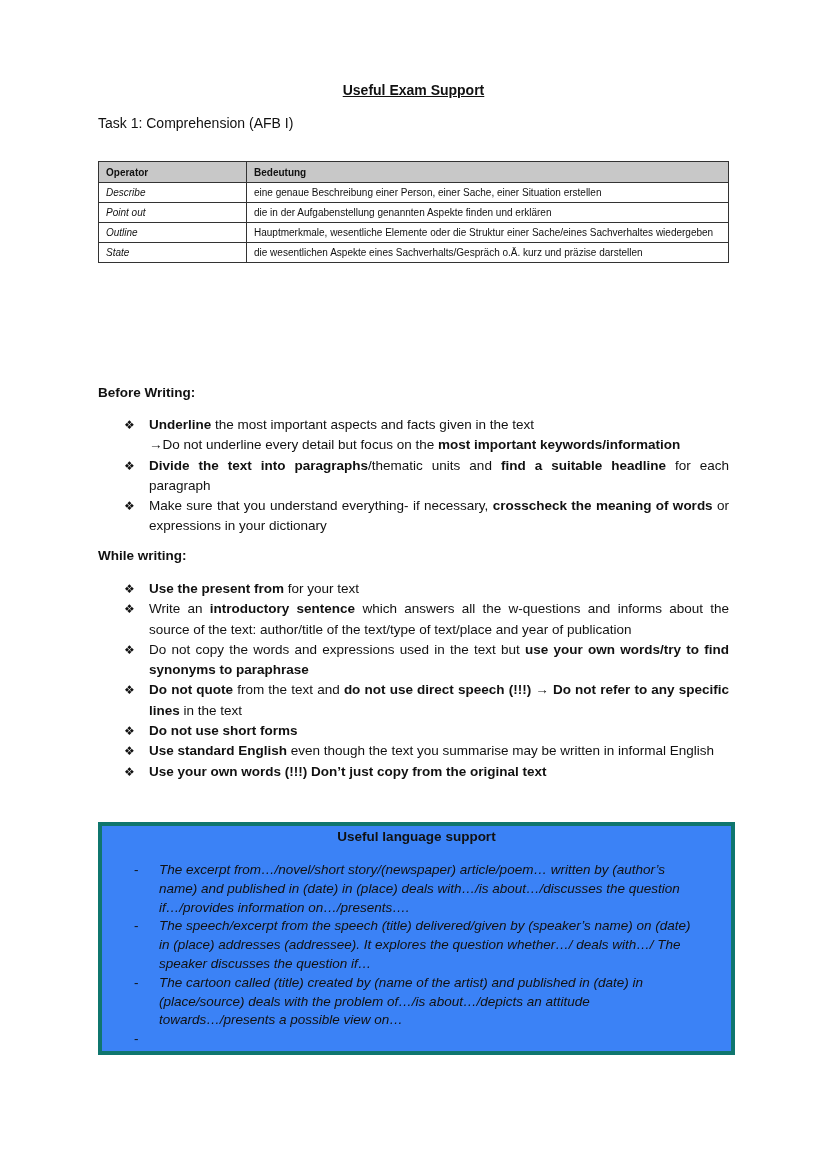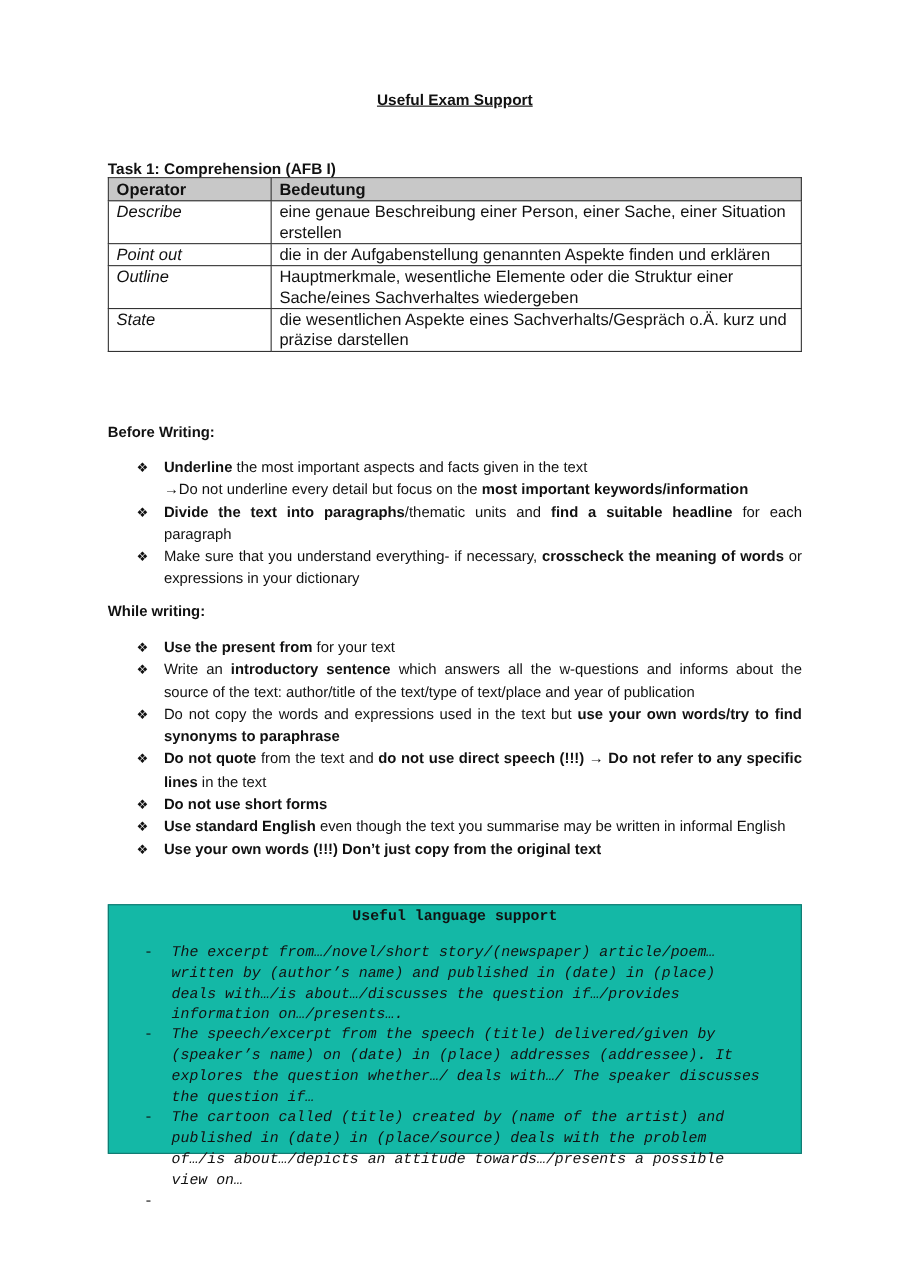--- a/index.html
+++ b/index.html
@@ -6,45 +6,45 @@
     body {
       width: 828px; height: 1171px; position: relative; overflow: hidden;
       font-family: "Liberation Sans", sans-serif; color: #111;
       font-size: 13.5px;
     }
     .page { position: absolute; left: 98px; top: 0; width: 631px; }
     .doc-title {
       position: absolute; top: 82px; left: 0; width: 631px; text-align: center;
       font-weight: bold; text-decoration: underline; font-size: 14px;
     }
-    .task-heading { position: absolute; top: 145px; left: 0; font-weight: bold; font-size: 14px; }
+    .task-heading { position: absolute; top: 115px; left: 0; font-weight: normal; font-size: 14px; }
 
     table.operators {
       position: absolute; top: 161px; left: 0; width: 631px;
-      border-collapse: collapse; font-size: 15px; line-height: 19px;
+      border-collapse: collapse; font-size: 10px; line-height: 19px;
     }
     table.operators th, table.operators td {
       border: 1px solid #333; padding: 0 7px; vertical-align: top; text-align: left;
     }
     table.operators th { background: #c8c8c8; font-weight: bold; padding-top: 1px; }
     table.operators td.op { font-style: italic; width: 133px; }
 
     .section-heading { position: absolute; left: 0; font-weight: bold; font-size: 13.5px; }
     ul.diamond { position: absolute; left: 0; width: 631px; margin: 0; padding: 0; list-style: none; }
     ul.diamond li {
       position: relative; padding-left: 51px; line-height: 20.3px; text-align: justify;
     }
     ul.diamond li .bullet {
       position: absolute; left: 26px; top: 0; font-size: 12px;
     }
     .sub-line { display: block; text-align: left; }
 
     .support-box {
       position: absolute; top: 822px; left: 0; width: 629px; height: 225px;
-      background: #14b8a6; border: 1px solid #0f766e; font-family: Liberation Mono, monospace;
+      background: #3b82f6; border: 4px solid #0f766e;
     }
     .support-title { text-align: center; font-weight: bold; margin-top: 3px; font-size: 13.5px; }
     ul.dash { margin: 17px 0 0 0; padding: 0; list-style: none; }
     ul.dash li {
       position: relative; padding-left: 57px; padding-right: 30px;
       font-style: italic; line-height: 18.8px; font-size: 13.5px;
     }
     ul.dash li .dash-mark { position: absolute; left: 32px; font-style: normal; }
     b { font-weight: bold; }
   </style>

